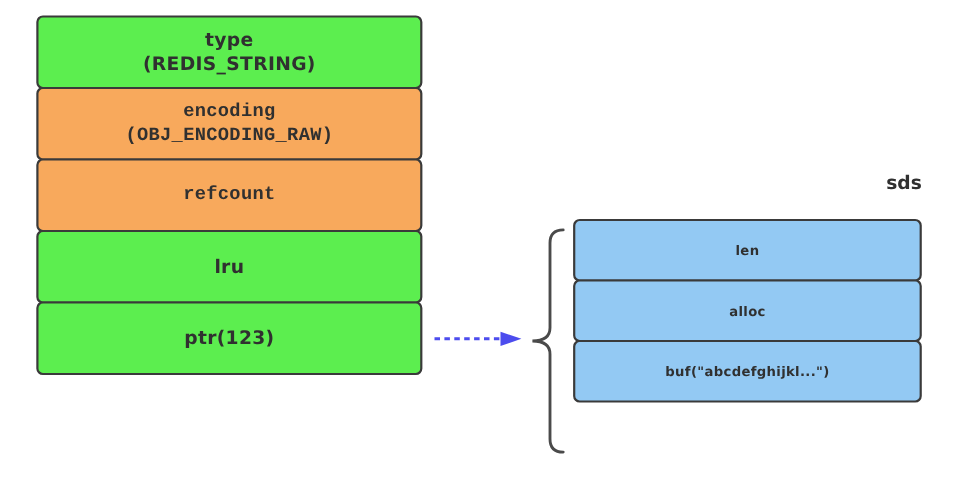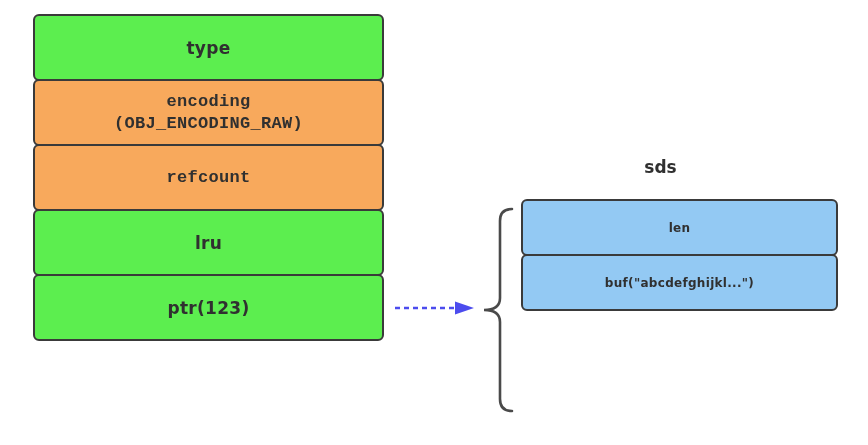--- a/index.html
+++ b/index.html
@@ -30,22 +30,22 @@
   .blue   { background: var(--blue,   #93c9f3); }
 
   #redis-object { left: 33px; top: 14px; width: 351px; }
   #redis-object .row { height: 67px; font-size: 17px; line-height: 22px; letter-spacing: 0.3px; }
 
   #sds-struct { left: 521px; top: 199px; width: 317px; }
   #sds-struct .row { height: 57px; font-size: 12px; letter-spacing: 0.3px; }
 
   #sds-title {
     position: absolute;
-    left: 502px; top: 157px; width: 317px;
-    text-align: center;
+    left: 521px; top: 157px; width: 317px;
+    text-align: right;
     font-size: 17px;
   }
 
   #ptr-arrow { position: absolute; left: 394px; top: 298px; }
   #ptr-arrow line { stroke: var(--arrow, #4c4cee); stroke-width: 2.6; }
   #ptr-arrow polygon { fill: var(--arrow, #4c4cee); }
 
   #sds-brace { position: absolute; left: 479px; top: 206px; }
   #sds-brace path {
     stroke: var(--brace, #4a4a4a);
@@ -55,20 +55,21 @@
   }
 </style>
 </head>
 <body>
 
 <div class="canvas">
 
   <div class="struct" id="redis-object">
     <div class="row green">
       <span>type</span>
+      <span>(REDIS_STRING)</span>
     </div>
     <div class="row orange">
       <span>encoding</span>
       <span>(OBJ_ENCODING_RAW)</span>
     </div>
     <div class="row orange">
       <span>refcount</span>
     </div>
     <div class="row green">
       <span>lru</span>
@@ -87,17 +88,20 @@
     <path d="M33,3 Q21,3 21,15 L21,92 Q21,104 5,104 Q21,104 21,116 L21,193 Q21,205 33,205"></path>
   </svg>
 
   <div id="sds-title">sds</div>
 
   <div class="struct" id="sds-struct">
     <div class="row blue">
       <span>len</span>
     </div>
     <div class="row blue">
+      <span>alloc</span>
+    </div>
+    <div class="row blue">
       <span>buf("abcdefghijkl...")</span>
     </div>
   </div>
 
 </div>
 
 </body></html>

